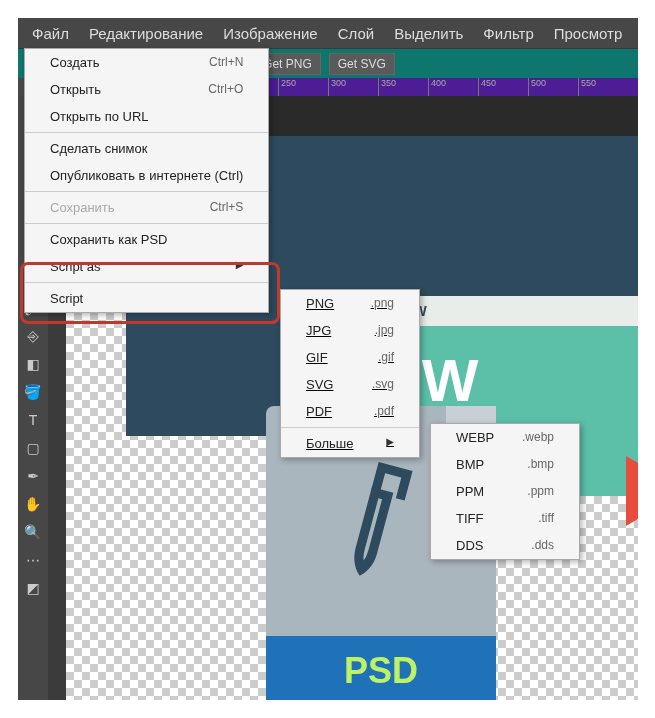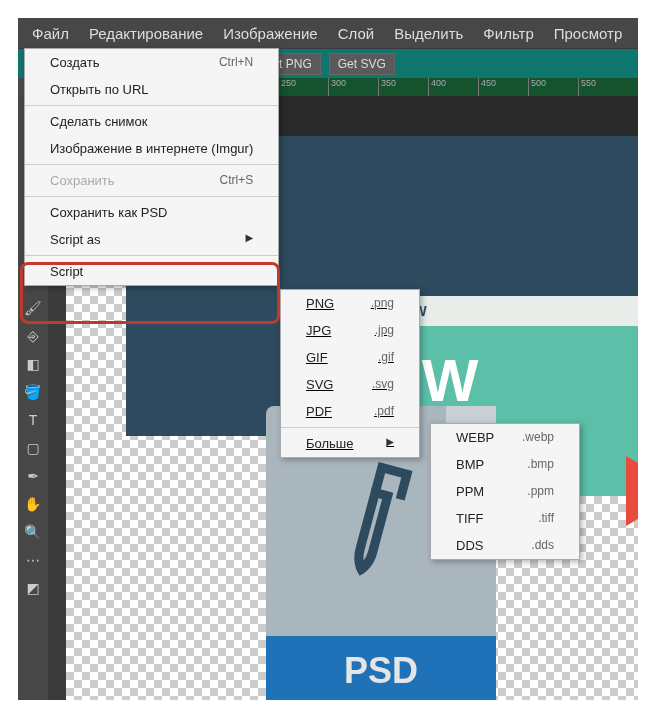--- a/index.html
+++ b/index.html
@@ -4,40 +4,40 @@
 <style>
   * { box-sizing: border-box; margin: 0; padding: 0; font-family: Arial, sans-serif; }
   body { background: #fff; width: 655px; height: 718px; overflow: hidden; position: relative; }
   .app { position: absolute; top: 18px; left: 18px; width: 620px; height: 682px; background: #4a4a4a; }
   .menubar { background: #474747; height: 30px; display: flex; align-items: center; padding: 0 4px; }
   .menubar .mi { color: #ddd; font-size: 15px; padding: 6px 10px; cursor: pointer; }
   .toolbar2 { background: #0f766e; height: 30px; display: flex; align-items: center; padding: 0 8px; gap: 8px; border-top: 1px solid #3a3a3a; }
   .toolbar2 .lbl { color: #ccc; font-size: 12px; }
   .toolbar2 .chk { width: 13px; height: 13px; background: #2a2a2a; border: 1px solid #888; display: inline-block; }
   .toolbar2 .btn { background: #5a5a5a; color: #ddd; font-size: 12px; padding: 3px 8px; border: 1px solid #666; }
-  .ruler-h { background: #14532d; height: 18px; position: relative; margin-left: 30px; overflow: hidden; }
+  .ruler-h { background: #4c1d95; height: 18px; position: relative; margin-left: 30px; overflow: hidden; }
   .ruler-h .tick { position: absolute; top: 0; color: #aaa; font-size: 9px; border-left: 1px solid #777; height: 18px; padding-left: 2px; }
   .main { display: flex; height: calc(100% - 78px); }
   .sidetools { width: 30px; background: #474747; display: flex; flex-direction: column; align-items: center; padding-top: 4px; gap: 4px; }
   .tool { width: 24px; height: 24px; color: #ccc; display: flex; align-items: center; justify-content: center; font-size: 14px; }
   .ruler-v { width: 18px; background: #3b3b3b; }
   .canvas { flex: 1; background: #2a2a2a; position: relative; overflow: hidden; }
   .checker { position: absolute; top: 40px; left: 0; width: 600px; height: 600px;
     background-image: linear-gradient(45deg,#ccc 25%,transparent 25%),linear-gradient(-45deg,#ccc 25%,transparent 25%),linear-gradient(45deg,transparent 75%,#ccc 75%),linear-gradient(-45deg,transparent 75%,#ccc 75%);
     background-size:16px 16px; background-position:0 0,0 8px,8px -8px,-8px 0; background-color:#fff; }
   .art1 { position: absolute; top: 40px; left: 60px; width: 540px; height: 300px; background: #2d4a5e; border-radius: 12px 12px 0 0; }
   .browser { position: absolute; top: 200px; left: 255px; width: 350px; height: 200px; background: #5cbfa8; border-radius: 8px; }
   .browser .bar { background: #e8ede9; height: 30px; border-radius: 8px 8px 0 0; display:flex; align-items:center; padding:0 10px; gap:6px;}
   .browser .dot { width:10px;height:10px;border-radius:50%;background:#c7c7c7;}
   .browser .url { margin-left:8px; font-weight:bold; color:#2d4a5e; font-size:14px;}
   .wwtext { position:absolute; top:50px; left:40px; color:#fff; font-size:60px; font-weight:bold; letter-spacing:4px;}
   .psdfile { position:absolute; top:310px; left:200px; width:230px; height:300px; background:#aab6be; border-radius:8px;}
   .psdfile .peel { position:absolute; top:0; right:0; width:50px;height:50px;background:#c8d0d6; }
   .psdfile .brush { position:absolute; top:60px; left:60px; color:#2d4a5e; transform:rotate(-30deg); }
-  .psdfile .band { position:absolute; bottom:0; left:0; right:0; height:70px; background:#1f72b8; color:#e5e5e5; display:flex;align-items:center;justify-content:center;font-size:36px;font-weight:bold;}
+  .psdfile .band { position:absolute; bottom:0; left:0; right:0; height:70px; background:#1f72b8; color:#bef264; display:flex;align-items:center;justify-content:center;font-size:36px;font-weight:bold;}
   .arrow { position:absolute; top:360px; left:560px; width:0;height:0;border-left:60px solid #e74c3c;border-top:35px solid transparent;border-bottom:35px solid transparent;}
 
   .dropdown { position: absolute; background: #f5f5f5; border: 1px solid #aaa; box-shadow: 2px 2px 6px rgba(0,0,0,.3); z-index: 100; }
   .dropdown .ditem { display: flex; justify-content: space-between; align-items: flex-start; padding: 6px 25px; font-size: 13px; color: #222; cursor: pointer; min-width: 220px; }
   .dropdown .ditem.disabled { color: #aaa; }
   .dropdown .sep { height: 1px; background: #ccc; margin: 2px 0; }
   .dropdown .short { color: #666; font-size: 12px; }
   .dropdown .arrow-r { font-size: 10px; color: #333; }
 
   .highlight-box { position:absolute; border:3px solid #c0392b; border-radius:8px; z-index:200; pointer-events:none;}
@@ -132,28 +132,32 @@
     </div>
   </div>
 </div>
 
 <div class="dropdown d0" id="file-dd">
     <div class="ditem">
       <span>Создать</span>
       <span class="short">Ctrl+N</span>
     </div>
     <div class="ditem">
+      <span>Открыть</span>
+      <span class="short">Ctrl+O</span>
+    </div>
+    <div class="ditem">
       <span>Открыть по URL</span>
     </div>
     <div class="sep"></div>
     <div class="ditem">
       <span>Сделать снимок</span>
     </div>
     <div class="ditem">
-      <span>Изображение в интернете (Imgur)</span>
+      <span>Опубликовать в интернете (Ctrl)</span>
     </div>
     <div class="sep"></div>
     <div class="ditem disabled">
       <span>Сохранить</span>
       <span class="short">Ctrl+S</span>
     </div>
     <div class="sep"></div>
     <div class="ditem">
       <span>Сохранить как PSD</span>
     </div>

